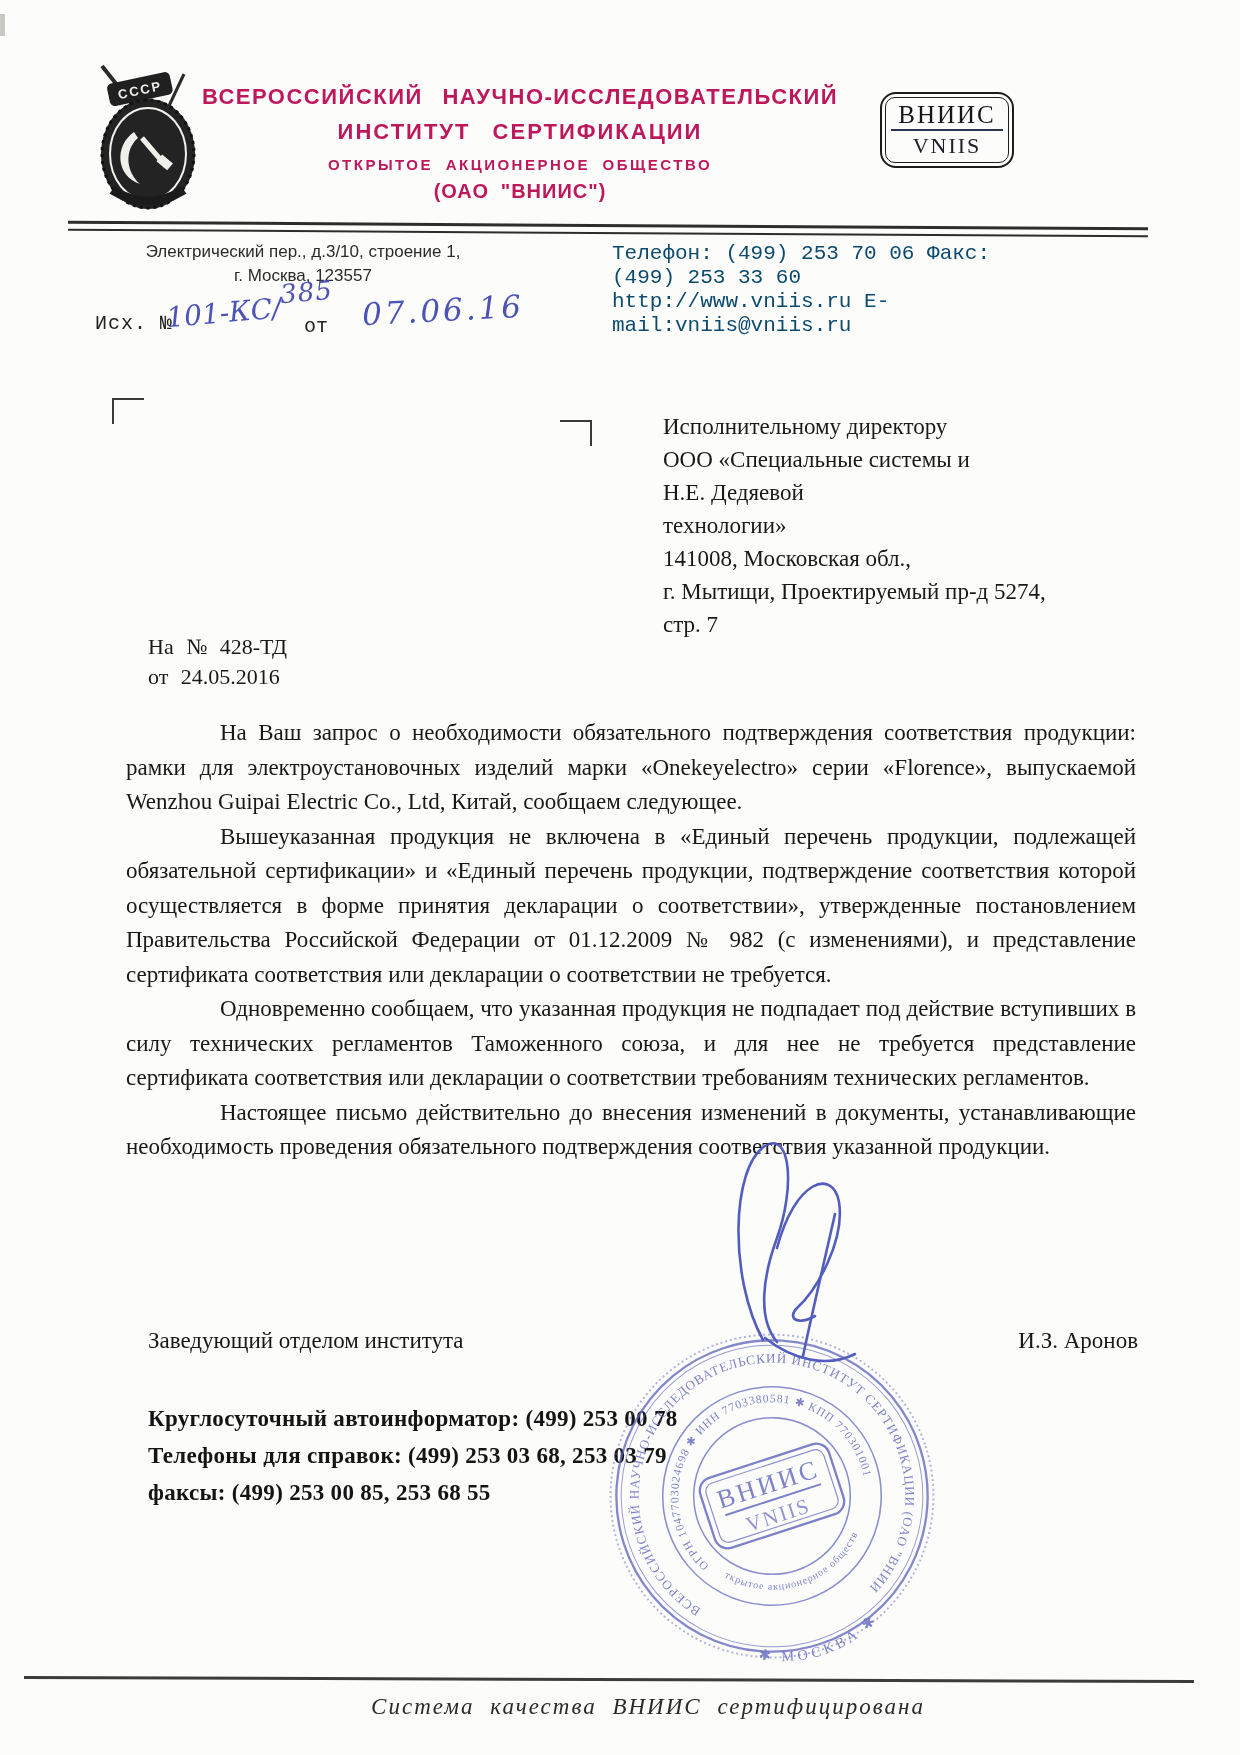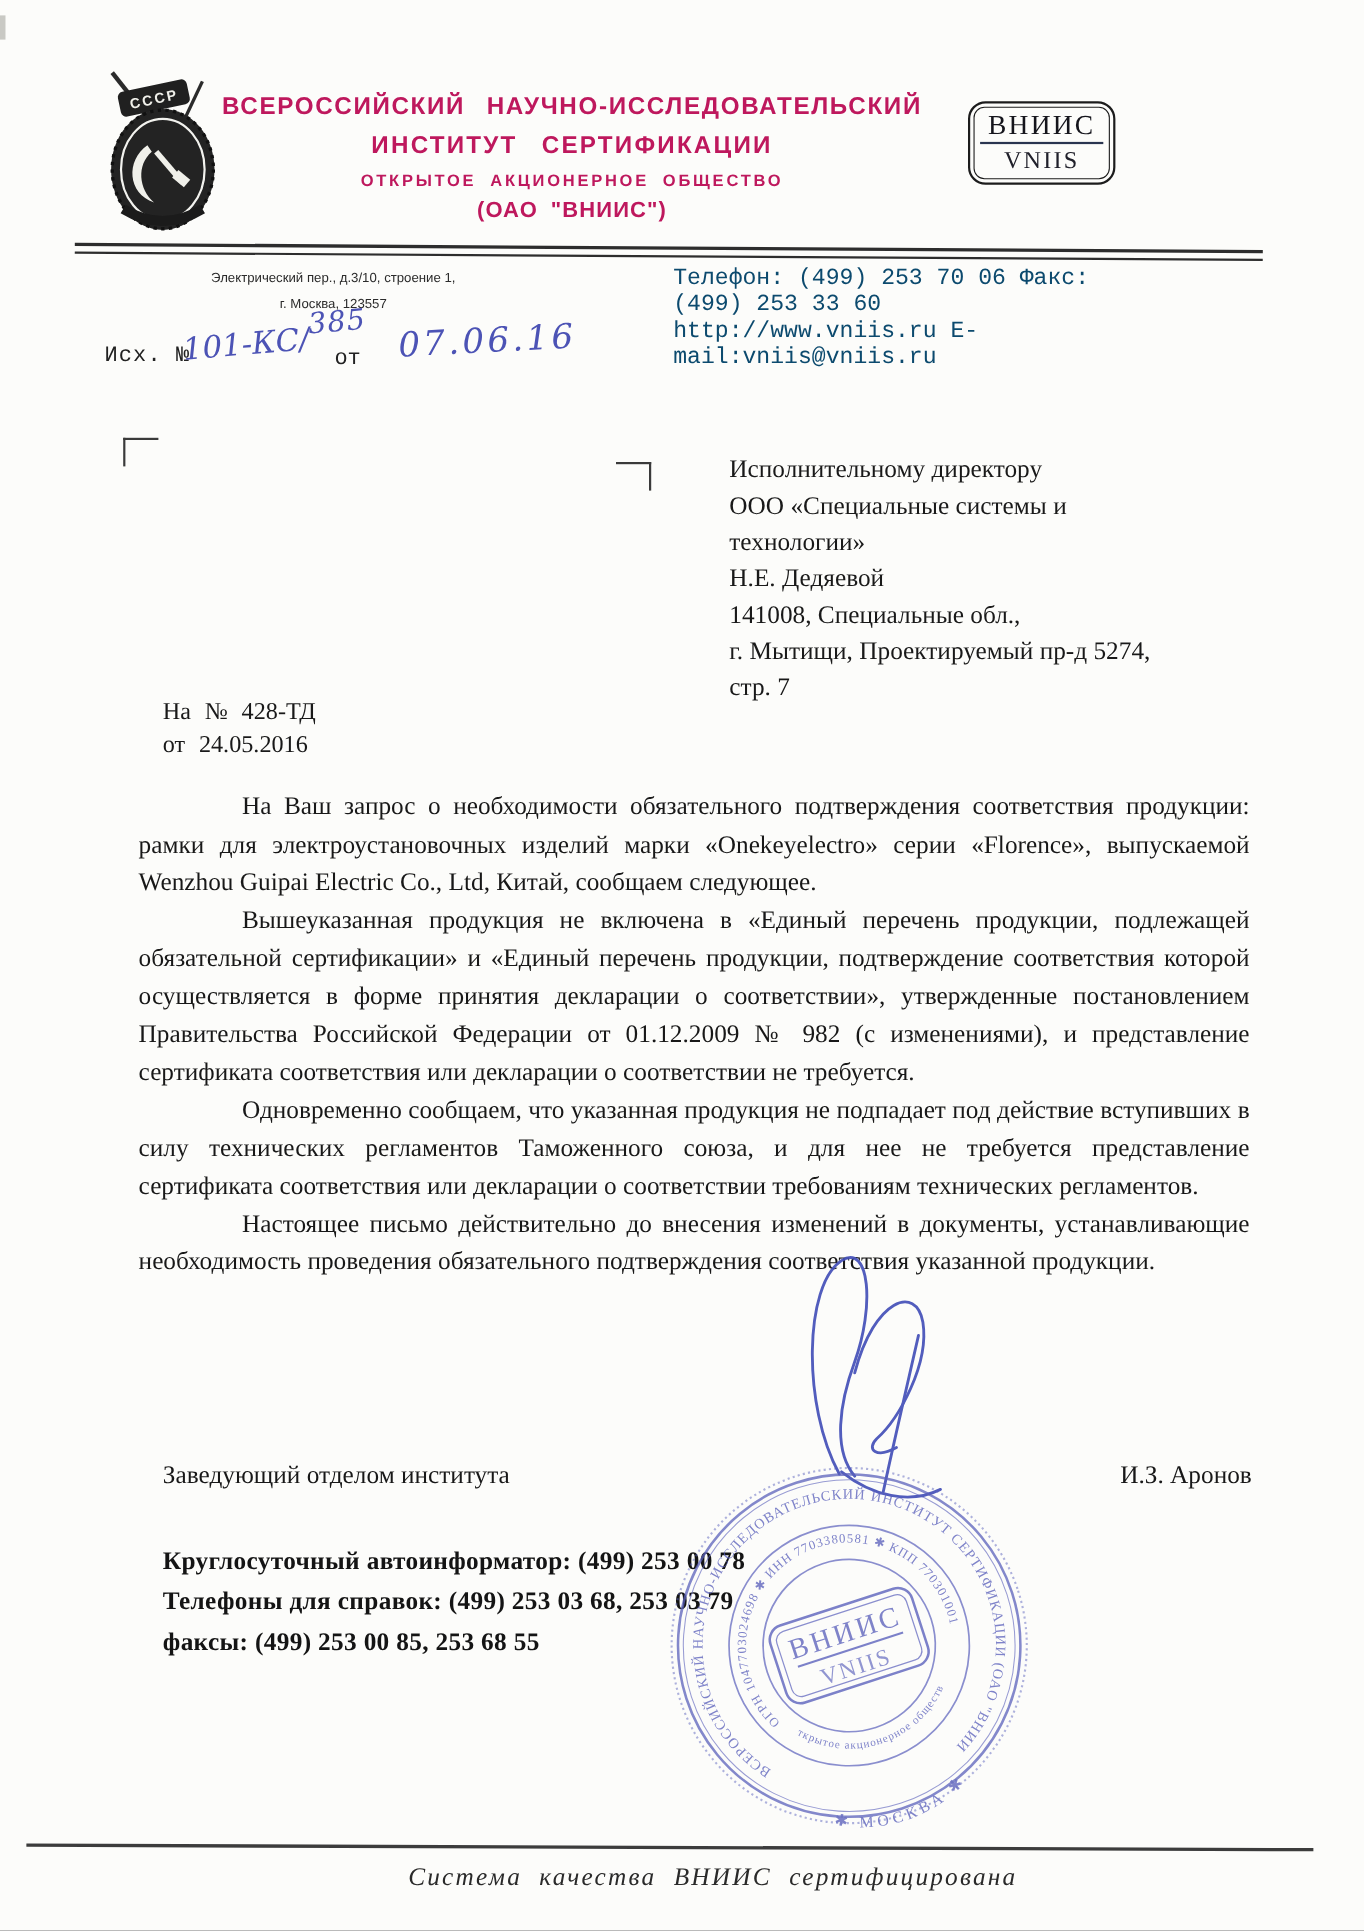--- a/index.html
+++ b/index.html
@@ -29,21 +29,21 @@
   .vniis-ru{font-size:25px;letter-spacing:2px;color:#15151c;line-height:26px;
     border-bottom:2.5px solid #2a3550;padding:0 7px 1px 7px;}
   .vniis-en{font-size:22px;letter-spacing:2px;color:#20202a;line-height:26px;margin-top:2px;}
   .rule-double{
     position:absolute;left:68px;top:224px;width:1080px;height:5px;
     border-top:3px solid #2d2d2d;border-bottom:2.5px solid #2d2d2d;
     transform:rotate(.35deg);
   }
   .addr-left{
     position:absolute;left:88px;top:240px;width:430px;text-align:center;
-    font-family:"Liberation Sans", sans-serif;font-size:12px;line-height:24px;color:#2b2b2b;
+    font-family:"Liberation Sans", sans-serif;font-size:17px;line-height:24px;color:#2b2b2b;
   }
   .addr-right{
     position:absolute;left:612px;top:242px;width:430px;
     font-family:Liberation Mono, monospace;font-size:21px;line-height:24px;color:#0c4a6e;
   }
   
   .ref-out-label{position:absolute;left:95px;top:312px;
     font-family:"Liberation Mono", monospace;font-size:20px;color:#222;letter-spacing:1px;}
   .ref-out-from{position:absolute;left:304px;top:315px;
     font-family:"Liberation Mono", monospace;font-size:20px;color:#222;}
@@ -133,23 +133,23 @@
   <div class="hand hand-number"><span>101-КС/</span><span class="sup">385</span></div>
   <div class="ref-out-from">от</div>
   <div class="hand hand-date">07.06.16</div>
 
   <div class="corner-l"></div>
   <div class="corner-r"></div>
 
   <div class="recipient">
     <div>Исполнительному директору</div>
     <div>ООО «Специальные системы и</div>
+    <div>Н.Е. Дедяевой</div>
     <div>технологии»</div>
-    <div>Н.Е. Дедяевой</div>
-    <div>141008, Специальные обл.,</div>
+    <div>141008, Московская обл.,</div>
     <div>г. Мытищи, Проектируемый пр-д 5274,</div>
     <div>стр. 7</div>
   </div>
 
   <div class="ref-in">
     <div>На № 428-ТД</div>
     <div>от 24.05.2016</div>
   </div>
 
   <div class="body-text">

